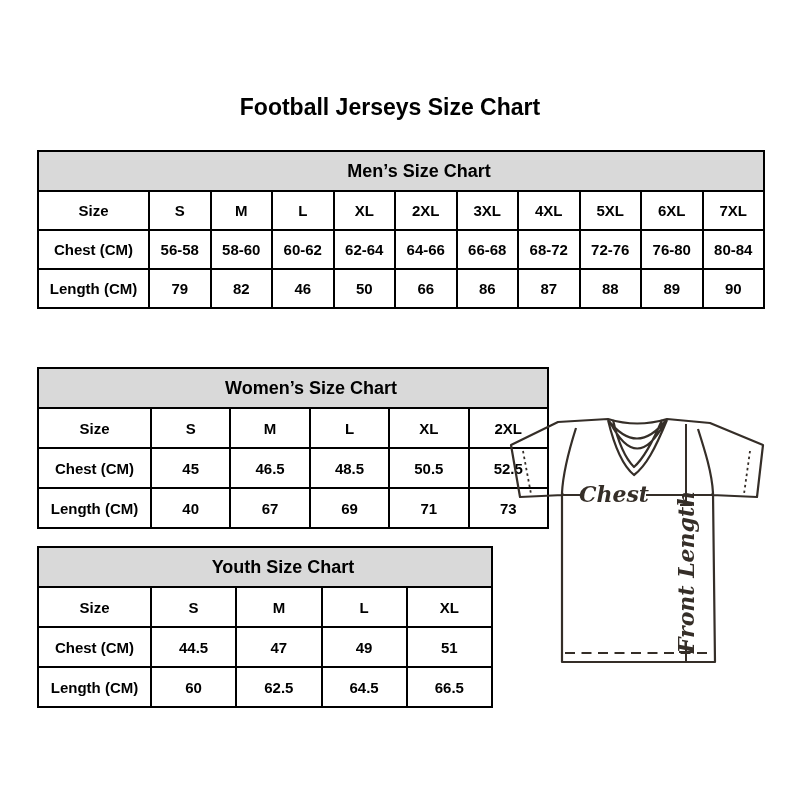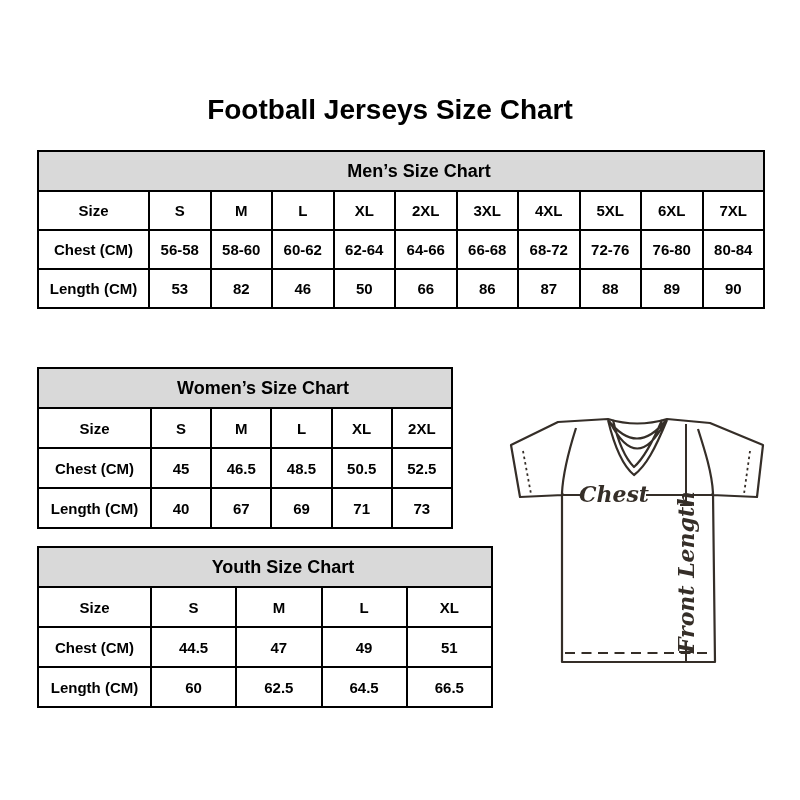--- a/index.html
+++ b/index.html
@@ -2,36 +2,36 @@
 <html><head>
 <meta charset="utf-8">
 <style>
   html,body { margin:0; padding:0; background:#ffffff; }
   .canvas {
     position:relative; width:800px; height:800px; background:#ffffff;
     font-family:"Liberation Sans", sans-serif; color:#000; overflow:hidden;
   }
   .page-title {
     position:absolute; left:0; top:94px; width:780px; text-align:center;
-    font-size:28px; font-weight:bold;
+    font-size:23px; font-weight:bold;
   }
   table.size-table {
     position:absolute; border-collapse:collapse; table-layout:fixed;
     background:#ffffff;
   }
   table.size-table th, table.size-table td {
     border:2px solid #000; font-weight:bold; text-align:center;
     vertical-align:middle; padding:0; font-size:15px;
   }
   table.size-table th.section-title {
     background:#d9d9d9; font-size:18px; height:38px;padding-left:36px;
   }
   table.size-table tbody tr { height:39px;margin-left:17px; }
   table.mens   { left:37px; top:150px; width:728px; }
-  table.womens { left:37px; top:367px; width:416px; }
+  table.womens { left:37px; top:367px; width:512px; }
   table.youth  { left:37px; top:546px; width:456px; }
   table.womens tbody tr, table.youth tbody tr { height:40px; }
   .mens   col.label-col { width:111px; }
   .womens col.label-col { width:113px; }
   .youth  col.label-col { width:113px; }
   .jersey-svg { position:absolute; left:500px; top:405px; }
   .ln   { fill:none; stroke:#352e28; stroke-width:2.2; stroke-linejoin:round; }
   .thin { fill:none; stroke:#352e28; stroke-width:1.8; }
   .dash-small { stroke-dasharray:2.5 3.2; }
   .dash-big   { stroke-dasharray:10 6.5; stroke-linecap:butt; }
@@ -79,21 +79,21 @@
           <td>62-64</td>
           <td>64-66</td>
           <td>66-68</td>
           <td>68-72</td>
           <td>72-76</td>
           <td>76-80</td>
           <td>80-84</td>
         </tr>
         <tr>
           <th>Length (CM)</th>
-          <td>53</td>
+          <td>79</td>
           <td>82</td>
           <td>46</td>
           <td>50</td>
           <td>66</td>
           <td>86</td>
           <td>87</td>
           <td>88</td>
           <td>89</td>
           <td>90</td>
         </tr>

